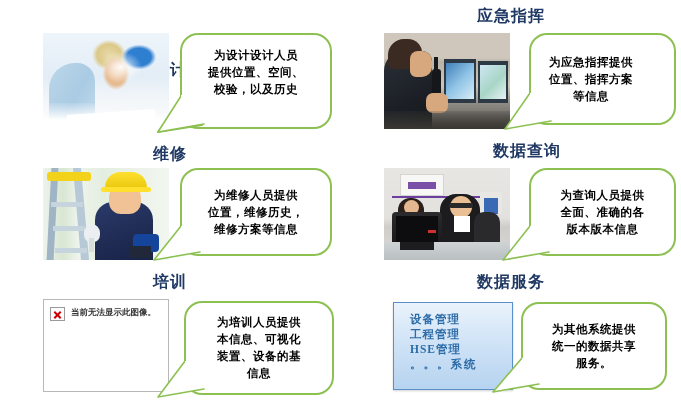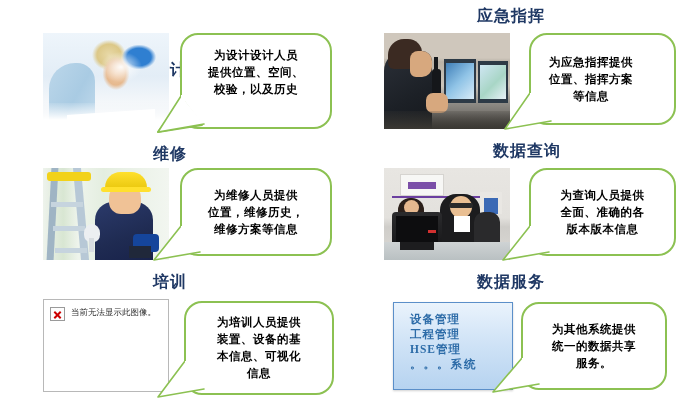--- a/index.html
+++ b/index.html
@@ -54,20 +54,21 @@
   .broken-img {
     position: absolute;
     background: #ffffff;
     border: 1px solid #b8b8b8;
     box-sizing: border-box;
   }
   .broken-row {
     display: flex;
     align-items: flex-start;
     padding: 7px 6px 0 6px;
+    font-weight: bold;
   }
   .broken-x {
     width: 15px;
     height: 14px;
     border: 1px solid #9a9a9a;
     background: #fdfdfd;
     position: relative;
     flex: 0 0 auto;
     margin-right: 6px;
     box-sizing: border-box;
@@ -334,22 +335,22 @@
 
     <div class="bubble" style="left:184px; top:34px; width:150px; height:94px;">
       <svg width="150" height="94" viewBox="0 0 150 94" aria-hidden="true">
         <path d="M 18 1 H 132 A 17 17 0 0 1 149 18 V 76 A 17 17 0 0 1 132 93 H 18
                  A 17 17 0 0 1 1 76 V 18 A 17 17 0 0 1 18 1 Z" fill="#ffffff" stroke="#8cc152" stroke-width="2" stroke-linejoin="round"></path>
         <path d="M 1 60 L -26 96 L 20 88" fill="#ffffff" stroke="#8cc152" stroke-width="1.6" stroke-linejoin="round" stroke-linecap="round"></path>
         <path d="M 3 60 L 3 89" stroke="#ffffff" stroke-width="4"></path>
       </svg>
       <div class="bubble-text" style="top:13px;">
         <div>为培训人员提供</div>
+        <div>本信息、可视化</div>
         <div>装置、设备的基</div>
-        <div>本信息、可视化</div>
         <div>信息</div>
       </div>
     </div>
   </div>
 
   <div class="cell" style="left:341px; top:267px; width:340px; height:133px;">
     <div class="cell-title" style="left:0; top:5px;">数据服务</div>
 
     <div class="svc-box" style="left:52px; top:35px; width:120px; height:88px;">
       <div class="svc-list">

